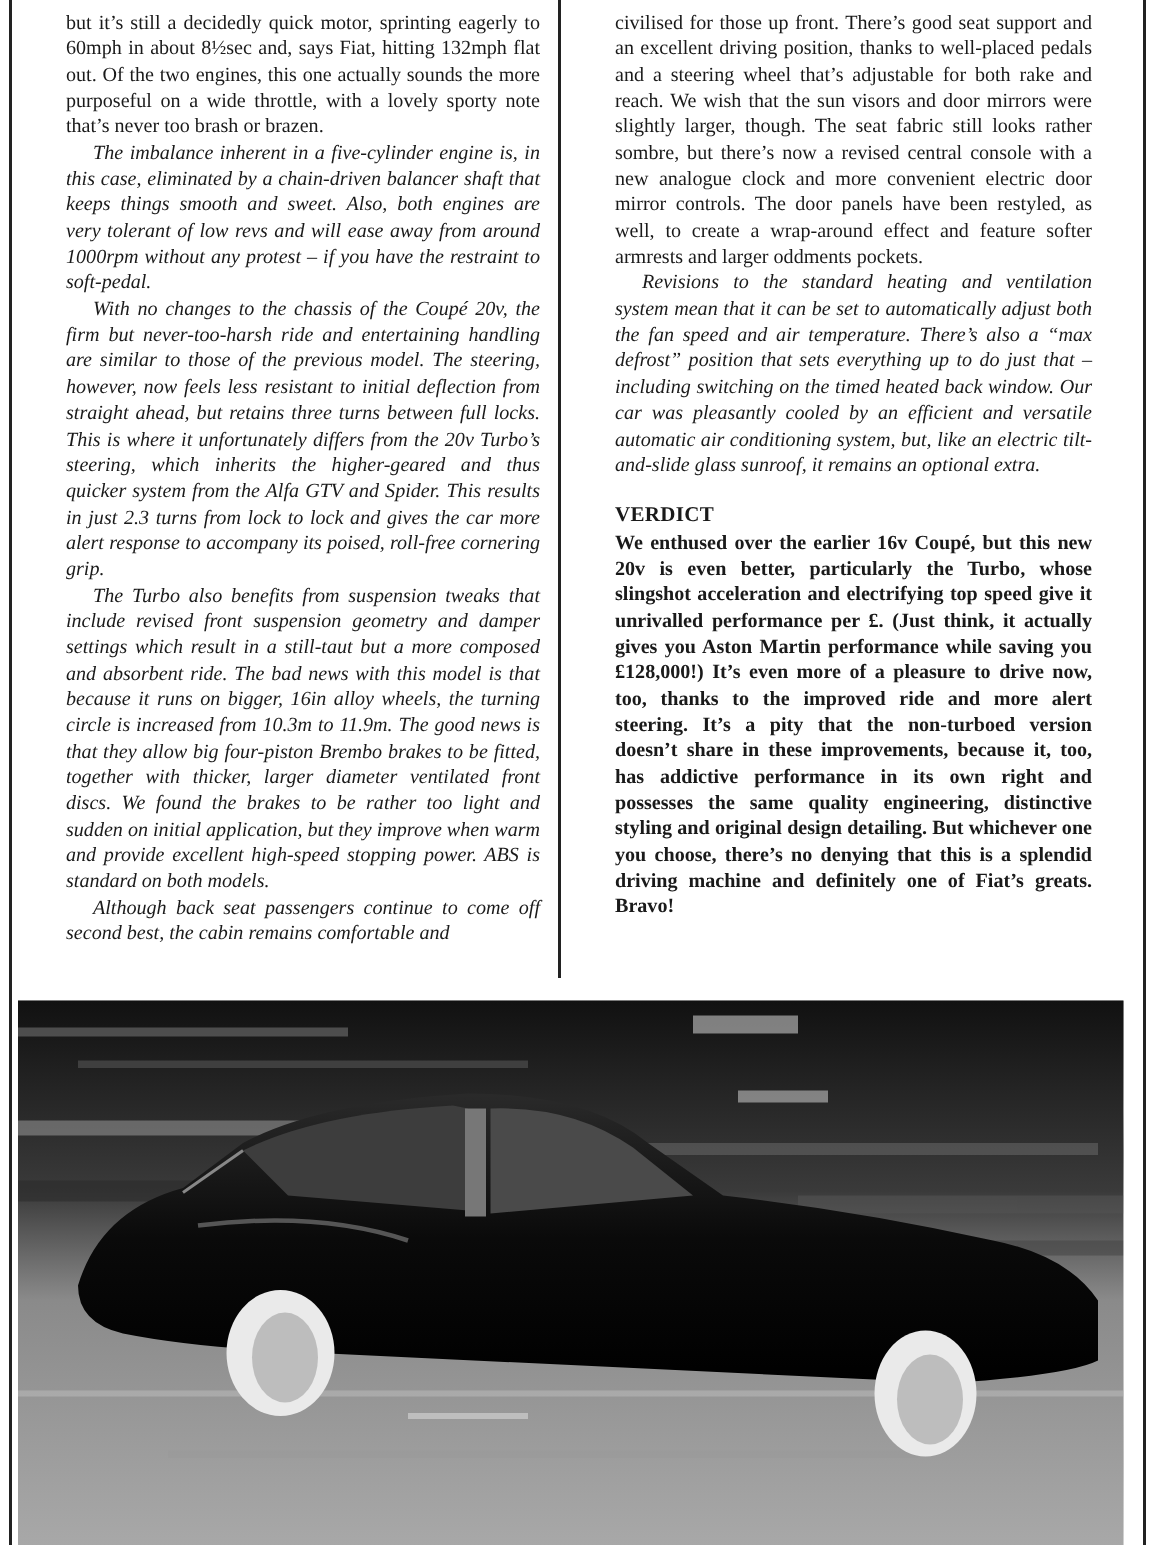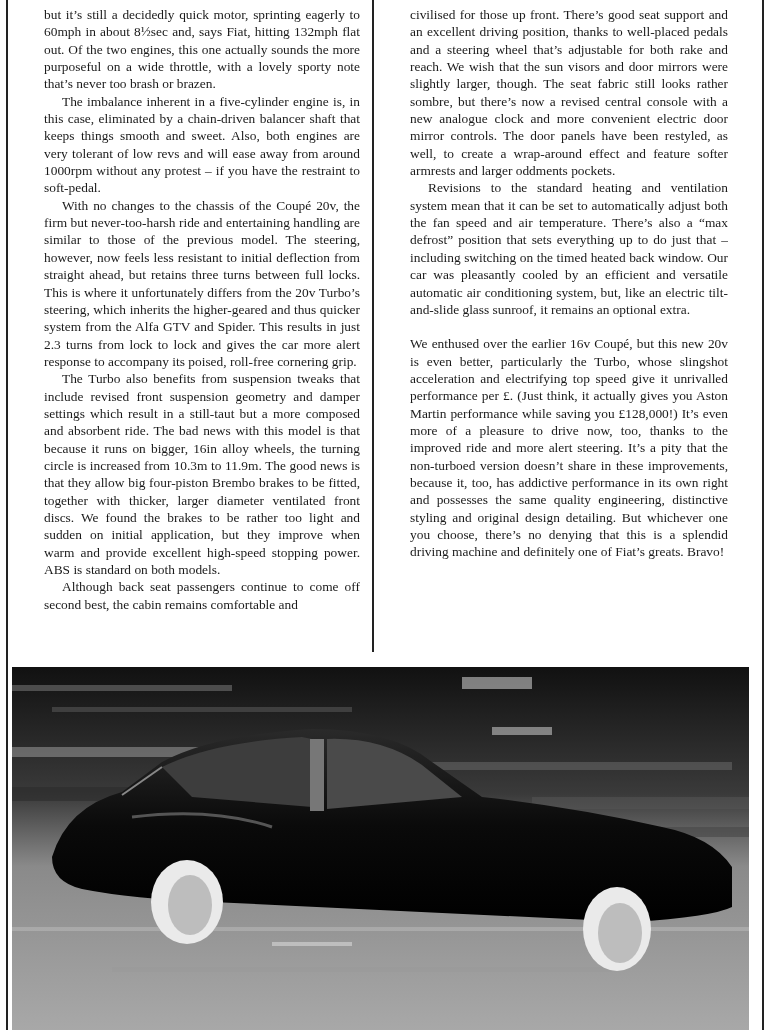--- a/index.html
+++ b/index.html
@@ -8,24 +8,24 @@
     font-family: "Liberation Serif", "DejaVu Serif", serif; color: #1a1a1a;
   }
   .rule-left { position: absolute; left: 6px; top: 0; width: 2px; height: 1030px; background: #222; }
   .rule-right { position: absolute; left: 762px; top: 0; width: 2px; height: 1030px; background: #222; }
   .rule-mid { position: absolute; left: 372px; top: 0; width: 2px; height: 652px; background: #222; }
 
   .col { position: absolute; top: 6px; font-size: 13.4px; line-height: 17.35px; text-align: justify; hyphens: auto; }
   .col-left { left: 44px; width: 316px; }
   .col-right { left: 410px; width: 318px; }
   .col p { margin: 0; text-indent: 0; }
-  .col p.indent { text-indent: 18px; }
+  .col p.indent { text-indent: 18px; font-style: italic; }
   .col p.spacer { height: 17px; }
   .verdict-heading { font-weight: bold; font-size: 14px; letter-spacing: 0.2px; margin: 0; }
-  .verdict-body { font-weight: normal; margin: 0; }
+  .verdict-body { font-weight: bold; margin: 0; }
 
   .photo {
     position: absolute; left: 12px; top: 667px; width: 737px; height: 363px;
     overflow: hidden;
     background:
       linear-gradient(180deg, #151515 0%, #2a2a2a 10%, #5a5a5a 20%, #2a2a2a 28%, #7a7a7a 38%, #a0a0a0 55%, #9a9a9a 70%, #8c8c8c 85%, #b0b0b0 100%);
   }
   .photo svg { position: absolute; left: 0; top: 0; }
 </style>
 </head>
@@ -40,20 +40,21 @@
   <p class="indent">The imbalance inherent in a five-cylinder engine is, in this case, eliminated by a chain-driven balancer shaft that keeps things smooth and sweet. Also, both engines are very tolerant of low revs and will ease away from around 1000rpm without any protest – if you have the restraint to soft-pedal.</p>
   <p class="indent">With no changes to the chassis of the Coupé 20v, the firm but never-too-harsh ride and entertaining handling are similar to those of the previous model. The steering, however, now feels less resistant to initial deflection from straight ahead, but retains three turns between full locks. This is where it unfortunately differs from the 20v Turbo’s steering, which inherits the higher-geared and thus quicker system from the Alfa GTV and Spider. This results in just 2.3 turns from lock to lock and gives the car more alert response to accompany its poised, roll-free cornering grip.</p>
   <p class="indent">The Turbo also benefits from suspension tweaks that include revised front suspension geometry and damper settings which result in a still-taut but a more composed and absorbent ride. The bad news with this model is that because it runs on bigger, 16in alloy wheels, the turning circle is increased from 10.3m to 11.9m. The good news is that they allow big four-piston Brembo brakes to be fitted, together with thicker, larger diameter ventilated front discs. We found the brakes to be rather too light and sudden on initial application, but they improve when warm and provide excellent high-speed stopping power. ABS is standard on both models.</p>
   <p class="indent">Although back seat passengers continue to come off second best, the cabin remains comfortable and</p>
 </div>
 
 <div class="col col-right">
   <p>civilised for those up front. There’s good seat support and an excellent driving position, thanks to well-placed pedals and a steering wheel that’s adjustable for both rake and reach. We wish that the sun visors and door mirrors were slightly larger, though. The seat fabric still looks rather sombre, but there’s now a revised central console with a new analogue clock and more convenient electric door mirror controls. The door panels have been restyled, as well, to create a wrap-around effect and feature softer armrests and larger oddments pockets.</p>
   <p class="indent">Revisions to the standard heating and ventilation system mean that it can be set to automatically adjust both the fan speed and air temperature. There’s also a “max defrost” position that sets everything up to do just that – including switching on the timed heated back window. Our car was pleasantly cooled by an efficient and versatile automatic air conditioning system, but, like an electric tilt-and-slide glass sunroof, it remains an optional extra.</p>
   <p class="spacer"></p>
+  <p class="verdict-heading">VERDICT</p>
   <p class="verdict-body">We enthused over the earlier 16v Coupé, but this new 20v is even better, particularly the Turbo, whose slingshot acceleration and electrifying top speed give it unrivalled performance per £. (Just think, it actually gives you Aston Martin performance while saving you £128,000!) It’s even more of a pleasure to drive now, too, thanks to the improved ride and more alert steering. It’s a pity that the non-turboed version doesn’t share in these improvements, because it, too, has addictive performance in its own right and possesses the same quality engineering, distinctive styling and original design detailing. But whichever one you choose, there’s no denying that this is a splendid driving machine and definitely one of Fiat’s greats. Bravo!</p>
 </div>
 
 <div class="photo">
   <svg width="737" height="363" viewBox="0 0 737 363">
     <defs>
       <linearGradient id="sky" x1="0" y1="0" x2="0" y2="1">
         <stop offset="0" stop-color="#111"></stop>
         <stop offset="0.35" stop-color="#3a3a3a"></stop>
         <stop offset="0.55" stop-color="#8a8a8a"></stop>

